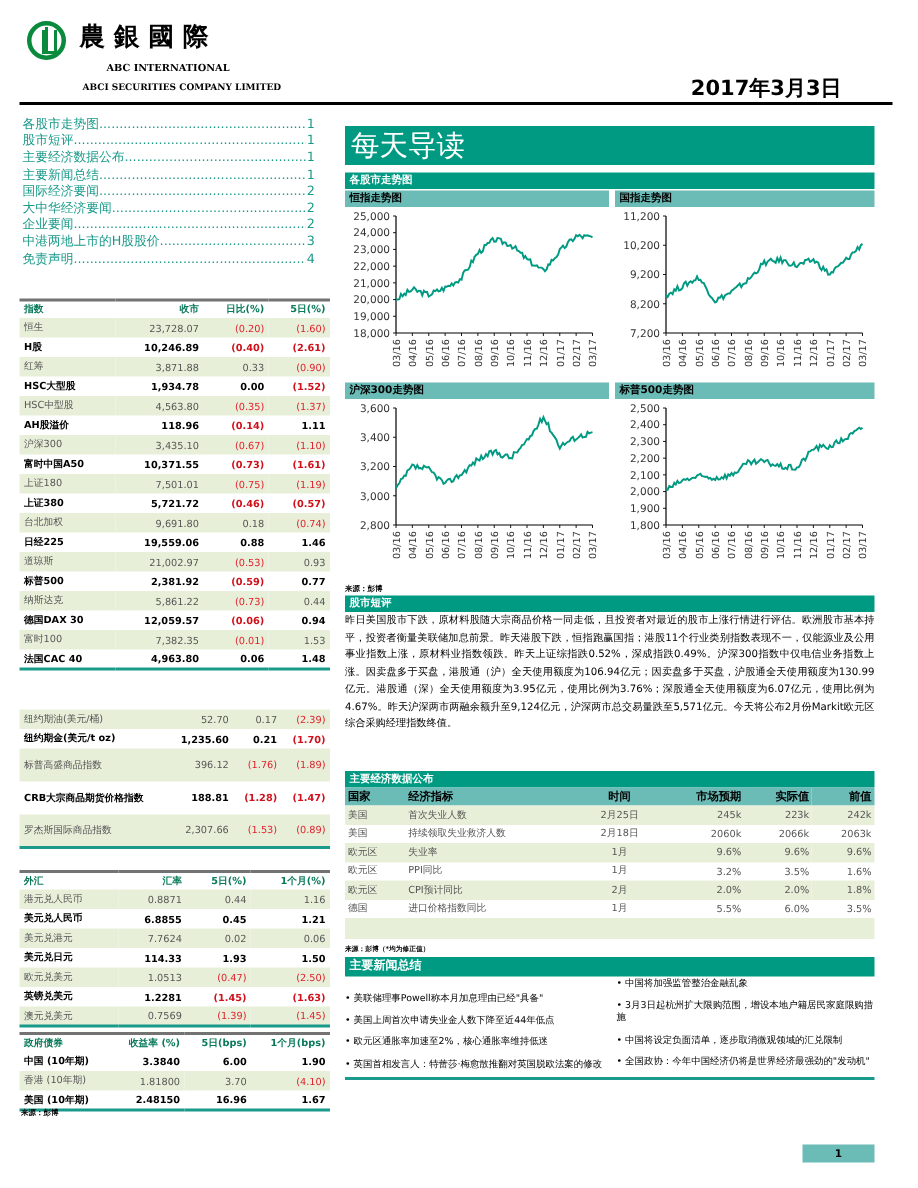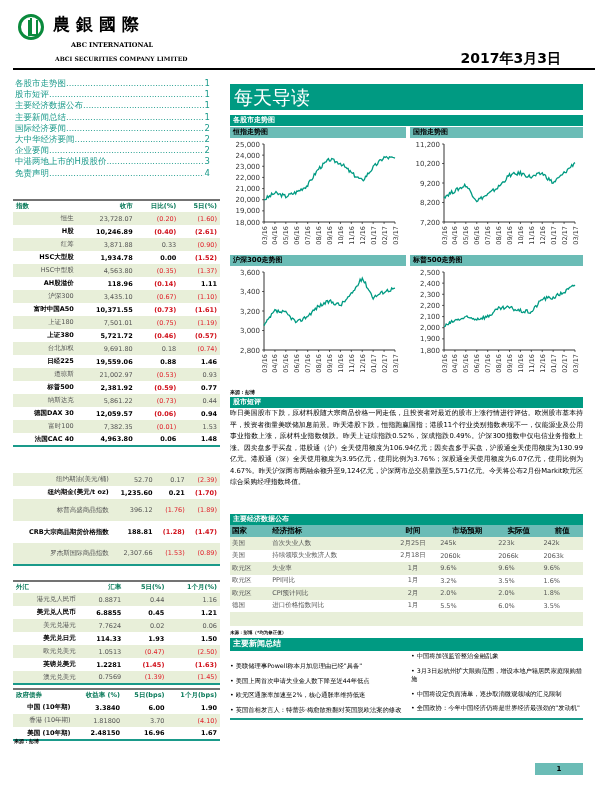--- a/index.html
+++ b/index.html
@@ -21,44 +21,44 @@
   .toc-item .lbl { white-space: nowrap; }
   .toc-item .dots { flex: 1; overflow: hidden; white-space: nowrap; }
   .toc-item .dots::after { content: "................................................................................................"; color: #1a9a8a; }
   .toc-item .pg { padding-left: 1px; }
 
   .tbl { position: absolute; left: 13px; width: 207px; border-collapse: collapse; font-size: 6.5px; }
   .tbl th { color: #0a7a5a; font-weight: bold; text-align: right; padding: 0 3px; height: 12px; border-top: 2px solid #737373; }
   .tbl th:first-child { text-align: left; }
   .tbl.ul th { text-decoration: underline; }
   .tbl td { height: 13px; padding: 0 3px; text-align: right; color: #555; }
-  .tbl td:first-child { text-align: right; }
+  .tbl td:first-child { text-align: left; }
   .tbl tr.alt td { background: #e8efd9; }
   .tbl tr.bold td { color: #000; font-weight: bold; }
   .tbl td.neg { color: #e0202a; }
   .tbl tr.bold td.neg { color: #d0101a; }
   .tbl tr.last td { border-bottom: 2px solid #1a9a8a; }
   .tbl tr.tall td { height: 22px; line-height: 9px; }
   .src-left { position: absolute; left: 14px; top: 738px; font-size: 5px; font-weight: bold; }
 
   .main-title { position: absolute; left: 230px; top: 84px; width: 353px; height: 26px; background: #009a82; color: #fff; font-size: 19px; padding-left: 4px; line-height: 26px; }
   .sec-bar { position: absolute; left: 230px; width: 353px; height: 11px; background: #009a82; color: #fff; font-size: 7px; font-weight: bold; padding-left: 3px; line-height: 11px; }
   .sub-bar { position: absolute; height: 11px; background: #6bbcb6; color: #000; font-size: 7px; font-weight: bold; padding-left: 3px; line-height: 11px; }
 
   .chart { position: absolute; }
   .chart svg { display: block; }
 
   .src-mid { position: absolute; left: 230px; top: 389px; font-size: 5px; font-weight: bold; }
   .commentary { position: absolute; left: 230px; top: 408px; width: 353px; font-size: 6.8px; line-height: 11.5px; text-align: justify; }
 
   .econ { position: absolute; left: 230px; top: 525px; width: 353px; border-collapse: collapse; font-size: 6.5px; }
-  .econ th { background: #6bbcb6; font-weight: bold; font-size: 7.5px; height: 12px; padding: 0 2px; }
+  .econ th { background: #6bbcb6; font-weight: bold; font-size: 7.5px; height: 12px; text-align: right; padding: 0 2px; }
   .econ th.l { text-align: left; }
   .econ th.c { text-align: center; }
-  .econ td { height: 12.5px; padding: 0 2px; color: #555; text-align: left; }
+  .econ td { height: 12.5px; padding: 0 2px; color: #555; text-align: right; }
   .econ td.l { text-align: left; }
   .econ td.c { text-align: center; }
   .econ tr.alt td { background: #e8efd9; }
   .econ tr.pad td { height: 14px; background: #e8efd9; }
   .src-econ { position: absolute; left: 230px; top: 630px; font-size: 4.5px; font-weight: bold; }
 
   .news { position: absolute; left: 230px; top: 652px; width: 353px; height: 68px; border-bottom: 2px solid #1a9a8a; font-size: 6.3px; }
   .news-col { position: absolute; top: 0; width: 172px; }
   .news-col.l { left: 0; top: 10px; }
   .news-col.r { left: 181px; top: 0; }

